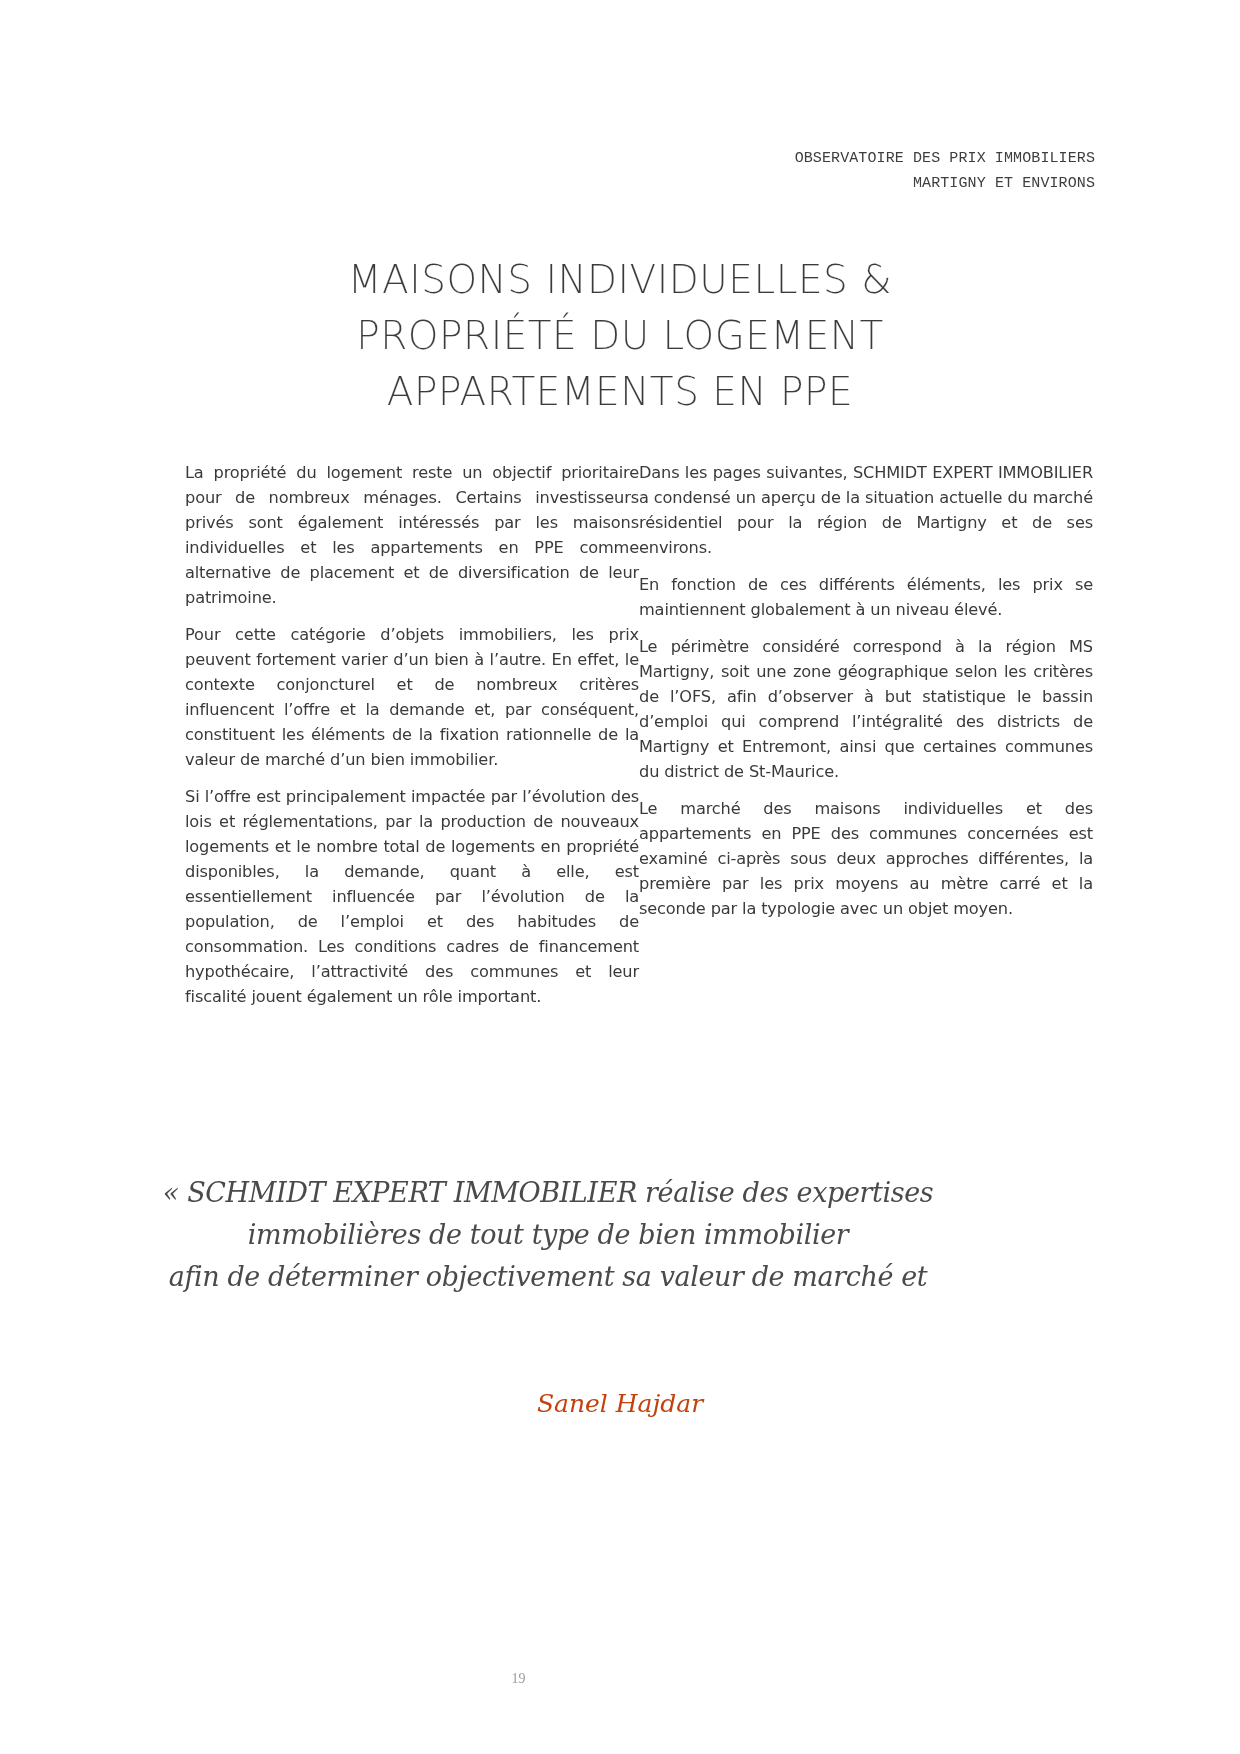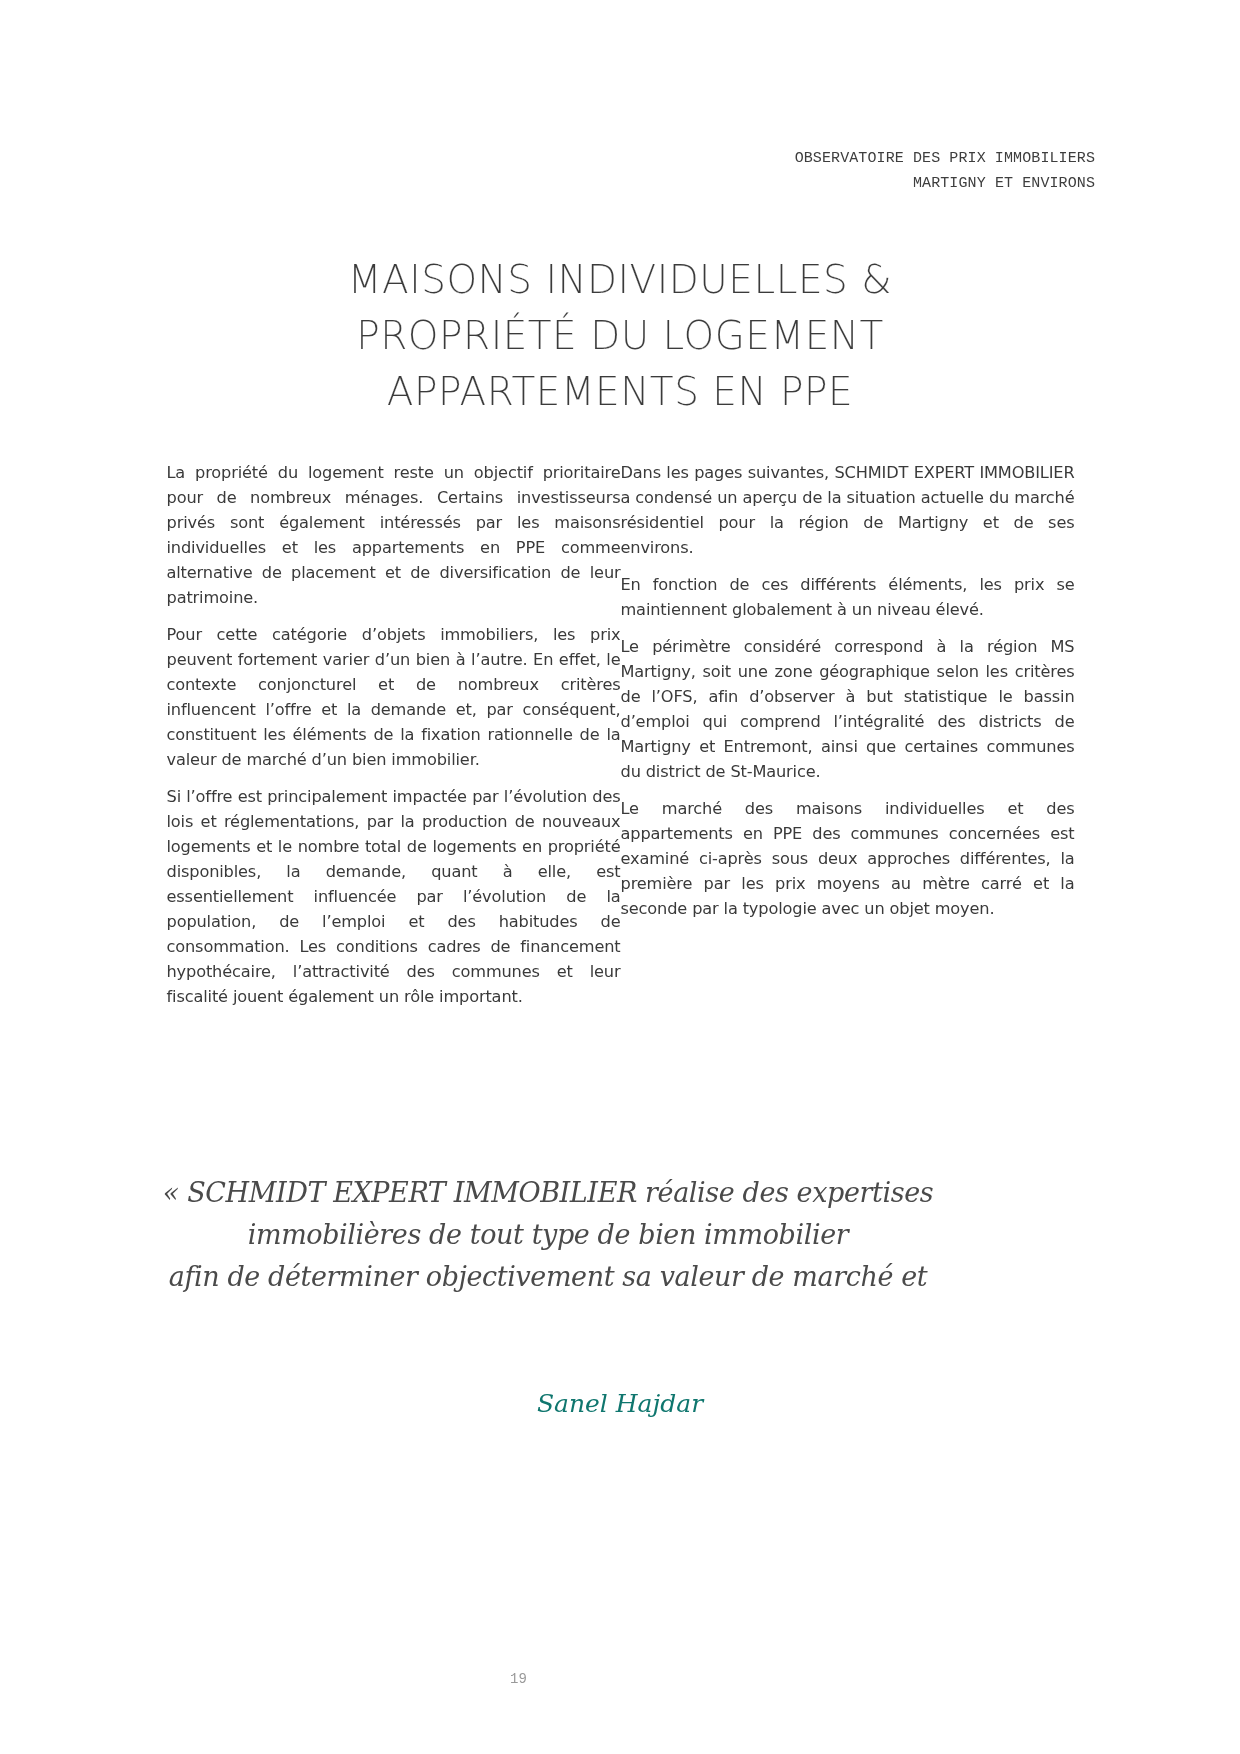--- a/index.html
+++ b/index.html
@@ -41,21 +41,21 @@
       color: #3b3b3b;
       letter-spacing: 0.5px;
     }
     .title div { display: block; -webkit-text-stroke: 0.2px #fff; }
     .columns {
       position: absolute;
       top: 460px;
       left: 148px;
       width: 945px;
       display: flex;
-      justify-content: center;
+      justify-content: flex-end;
     }
     .col {
       width: 454px;
     }
     .col p {
       margin: 0 0 12px 0;
       font-family: "DejaVu Sans", sans-serif;
       font-size: 16.2px;
       line-height: 25px;
       text-align: justify;
@@ -78,29 +78,29 @@
     .quote div { display: block; }
     .author {
       position: absolute;
       top: 1389px;
       left: 0;
       width: 1240px;
       text-align: center;
       font-family: "DejaVu Serif", serif;
       font-style: italic;
       font-size: 25px;
-      color: #0f766e;
+      color: #c2410c;
     }
     .page-number {
       position: absolute;
       top: 1671px;
       left: 0;
       width: 1037px;
       text-align: center;
-      font-family: Liberation Mono, monospace;
+      font-family: Liberation Serif, serif;
       font-size: 14px;
       color: #9a9a9a;
     }
   </style>
 </head>
 <body>
 
 <div class="header">
   <div>OBSERVATOIRE DES PRIX IMMOBILIERS</div>
   <div>MARTIGNY ET ENVIRONS</div>

